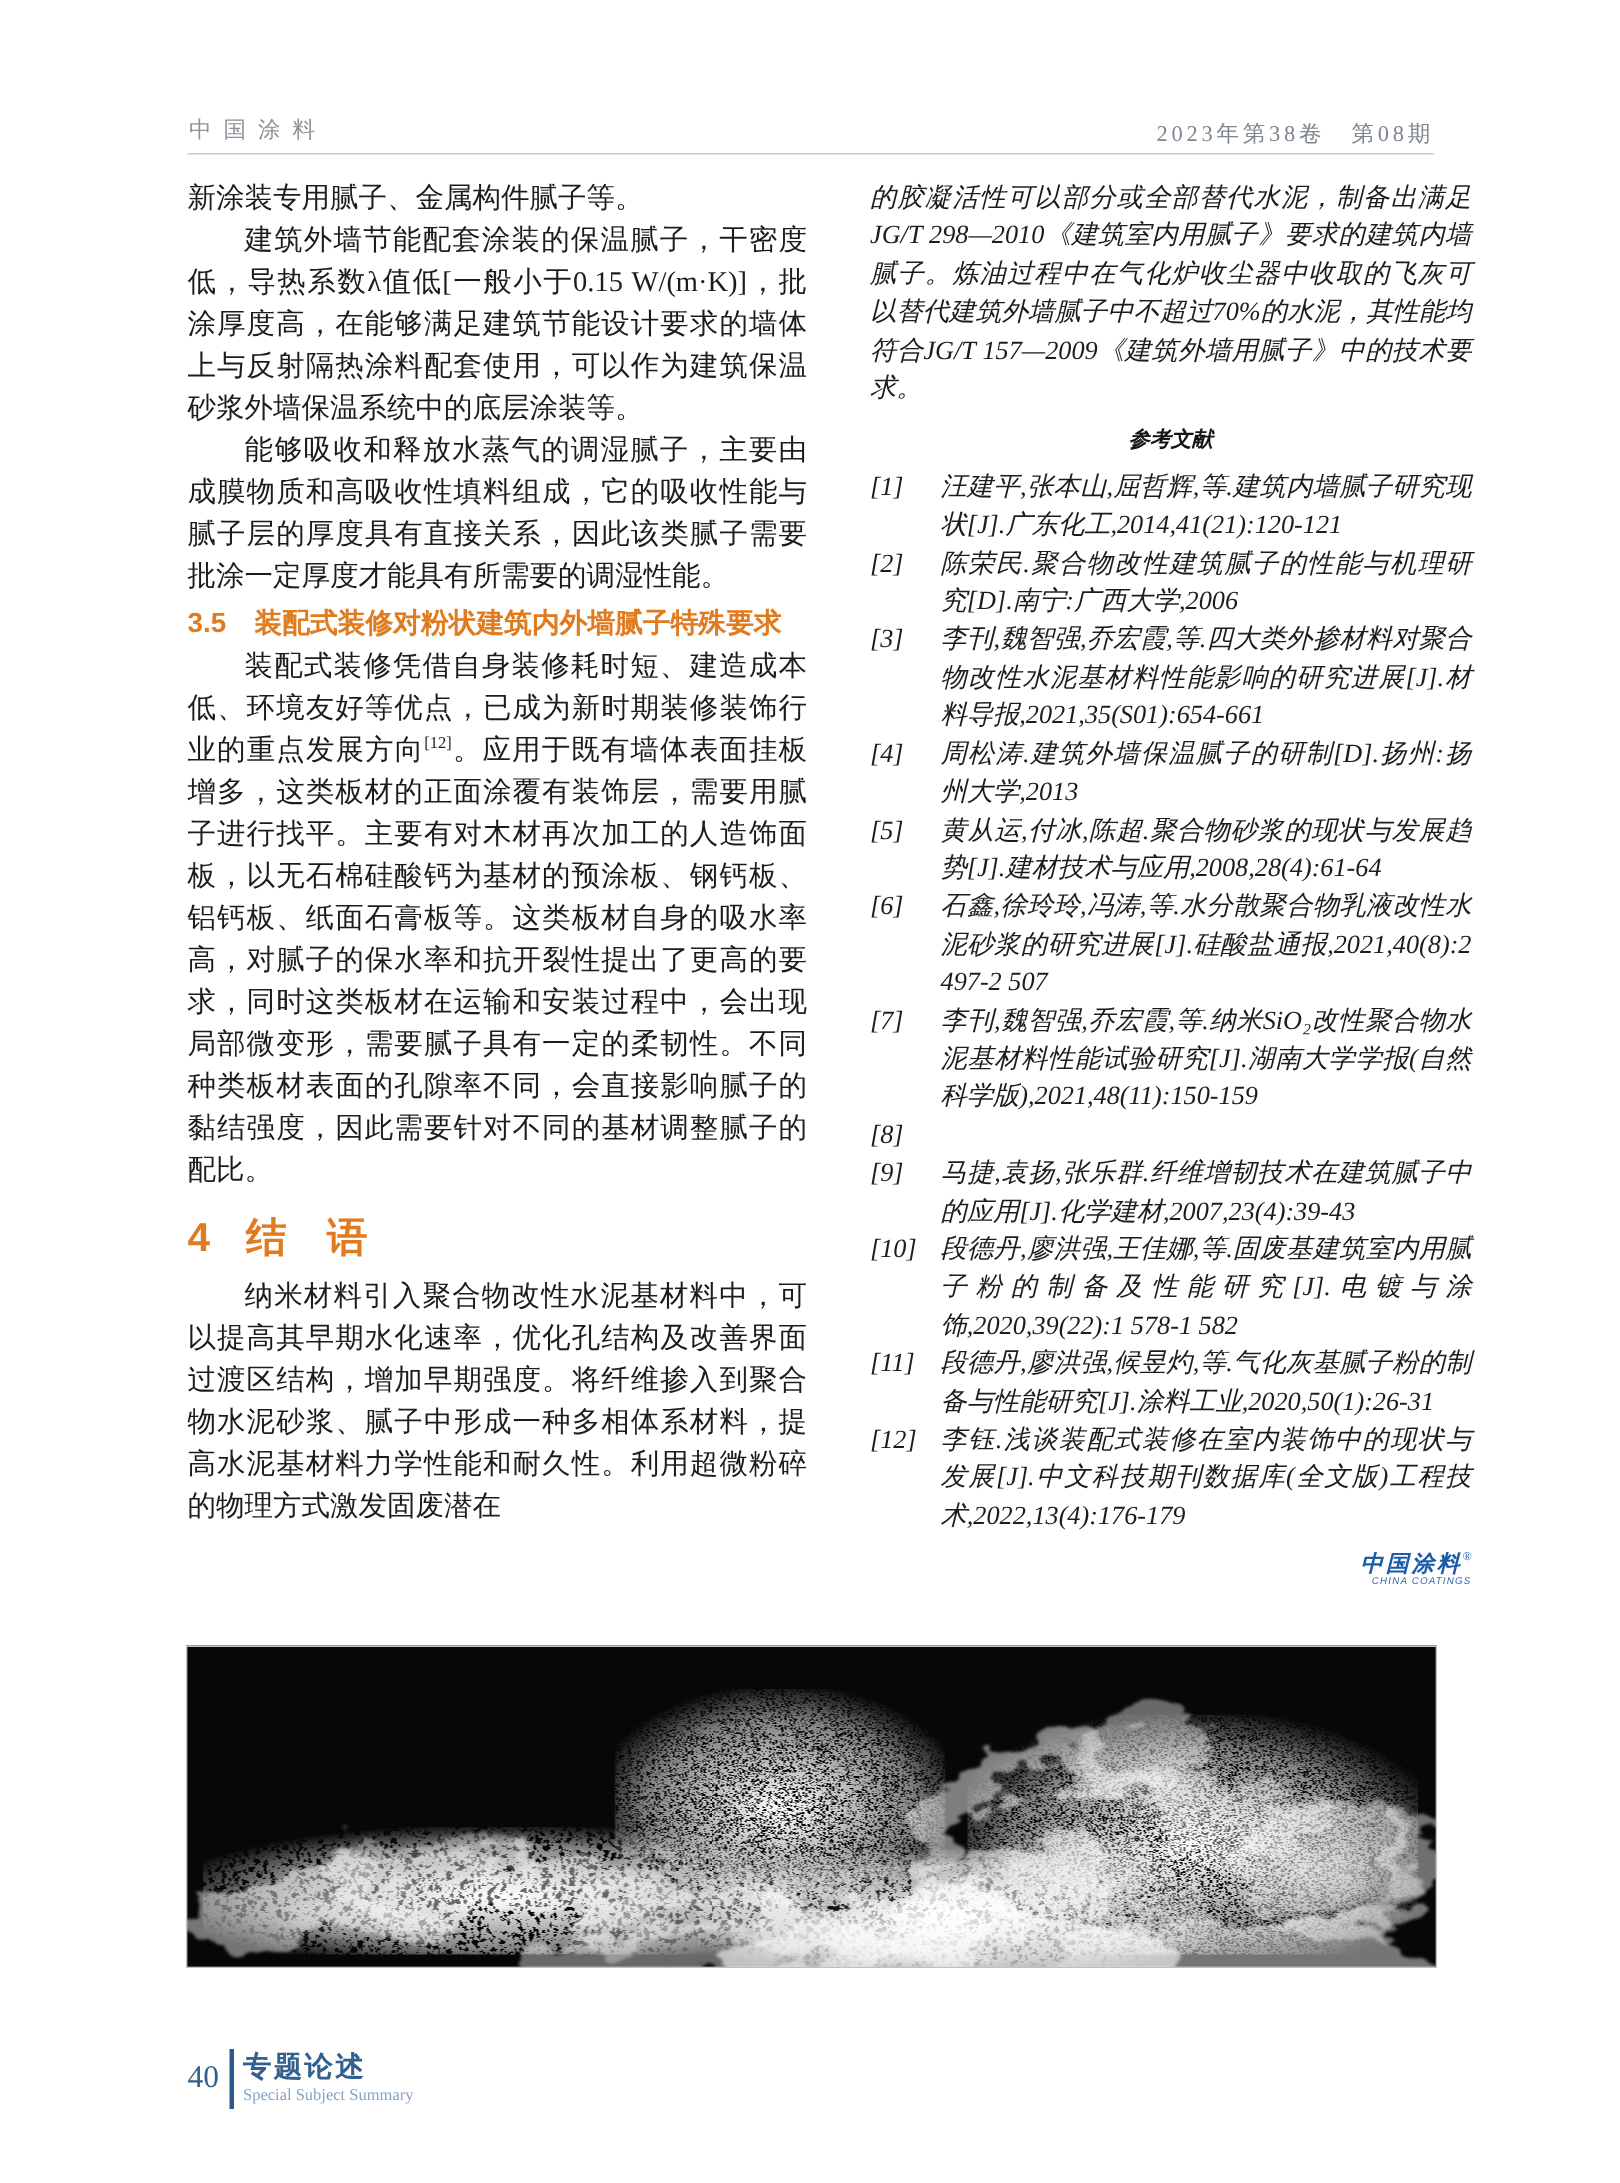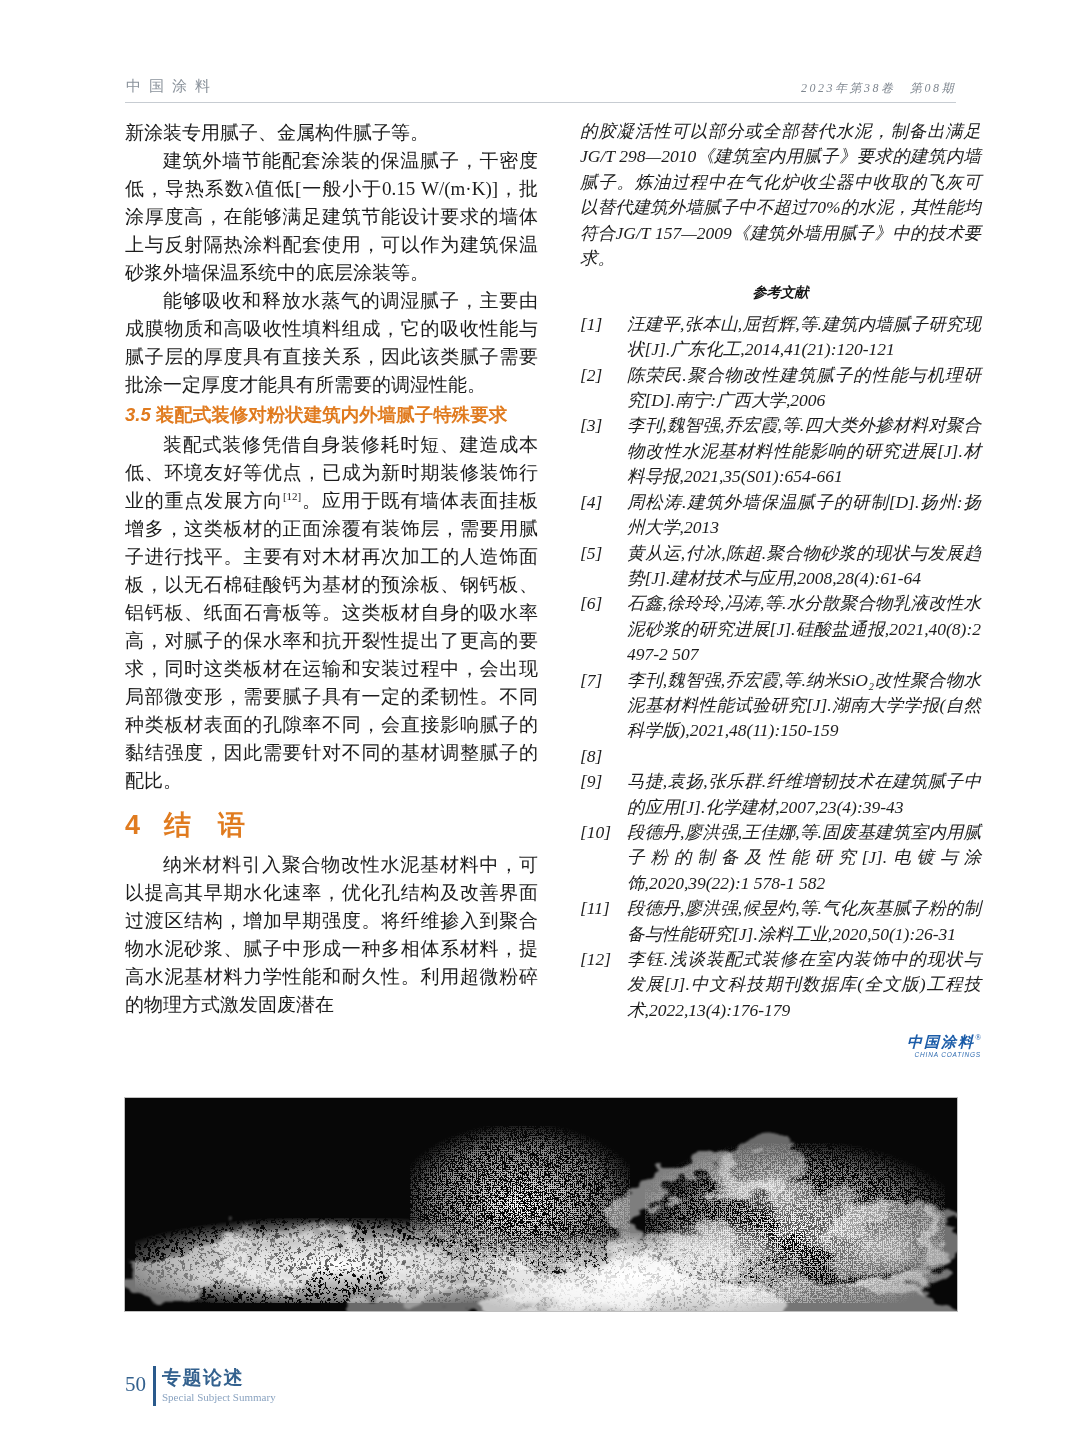--- a/index.html
+++ b/index.html
@@ -13,42 +13,42 @@
   }
   .page { position: absolute; inset: 0; background: #ffffff; }
 
   
   .hdr-left {
     position: absolute; left: 126px; top: 77px;
     font-size: 15px; color: #8a929b; letter-spacing: 8px;
   }
   .hdr-right {
     position: absolute; right: 124px; top: 80px;
-    font-size: 12px; color: #7e868f; letter-spacing: 2.5px; font-style: italic;
+    font-size: 15px; color: #7e868f; letter-spacing: 2.5px;
   }
   .hdr-rule {
     position: absolute; left: 125px; top: 102px;
     width: 831px; height: 1px; background: #c7ccd2;
   }
 
   
   .col { position: absolute; top: 119px; text-align: justify; }
   .col p { margin: 0; }
   .col-left  { left: 125px; width: 413px; font-size: 19px;   line-height: 28px; }
   .col-right { left: 580px; width: 401px; font-size: 17.5px; line-height: 25.4px; font-style: italic; }
   .indent { text-indent: 2em; }
 
   .sup-cite { font-size: 11px; vertical-align: super; line-height: 0; }
 
   .sec35 {
     color: #e07b1f; font-family: "Liberation Sans", sans-serif;
     font-weight: bold; font-size: 18.5px; line-height: 26px;
     margin: 3px 0 3px; text-align: left;
   }
-  .sec35 .sec-num { margin-right: 5px; font-style: italic; }
+  .sec35 .sec-num { margin-right: 19px; }
 
   .sec4 {
     color: #e07b1f; font-family: "Liberation Sans", sans-serif;
     font-weight: bold; font-size: 27px; line-height: 34px;
     margin: 13px 0 9px; text-align: left;
   }
   .sec4 .sec-num { margin-right: 24px; }
 
   
   .ref-title {
@@ -232,18 +232,18 @@
         <ellipse cx="648" cy="95" rx="30" ry="18" opacity="0.3"></ellipse>
       </g>
 
       <rect x="285" y="28" width="220" height="145" fill="url(#fade)" filter="url(#speckA)"></rect>
       <rect x="10" y="120" width="400" height="85" fill="url(#fade)" filter="url(#speckB)"></rect>
       <rect x="520" y="45" width="300" height="160" fill="url(#fade)" filter="url(#speckA)"></rect>
       <rect x="340" y="135" width="340" height="78" fill="url(#fade)" filter="url(#speckB)"></rect>
     </svg>
   </figure>
 
-  <div class="ft-num">50</div>
+  <div class="ft-num">40</div>
   <div class="ft-bar"></div>
   <div class="ft-cn">专题论述</div>
   <div class="ft-en">Special Subject Summary</div>
 
 </div>
 
 </body></html>

